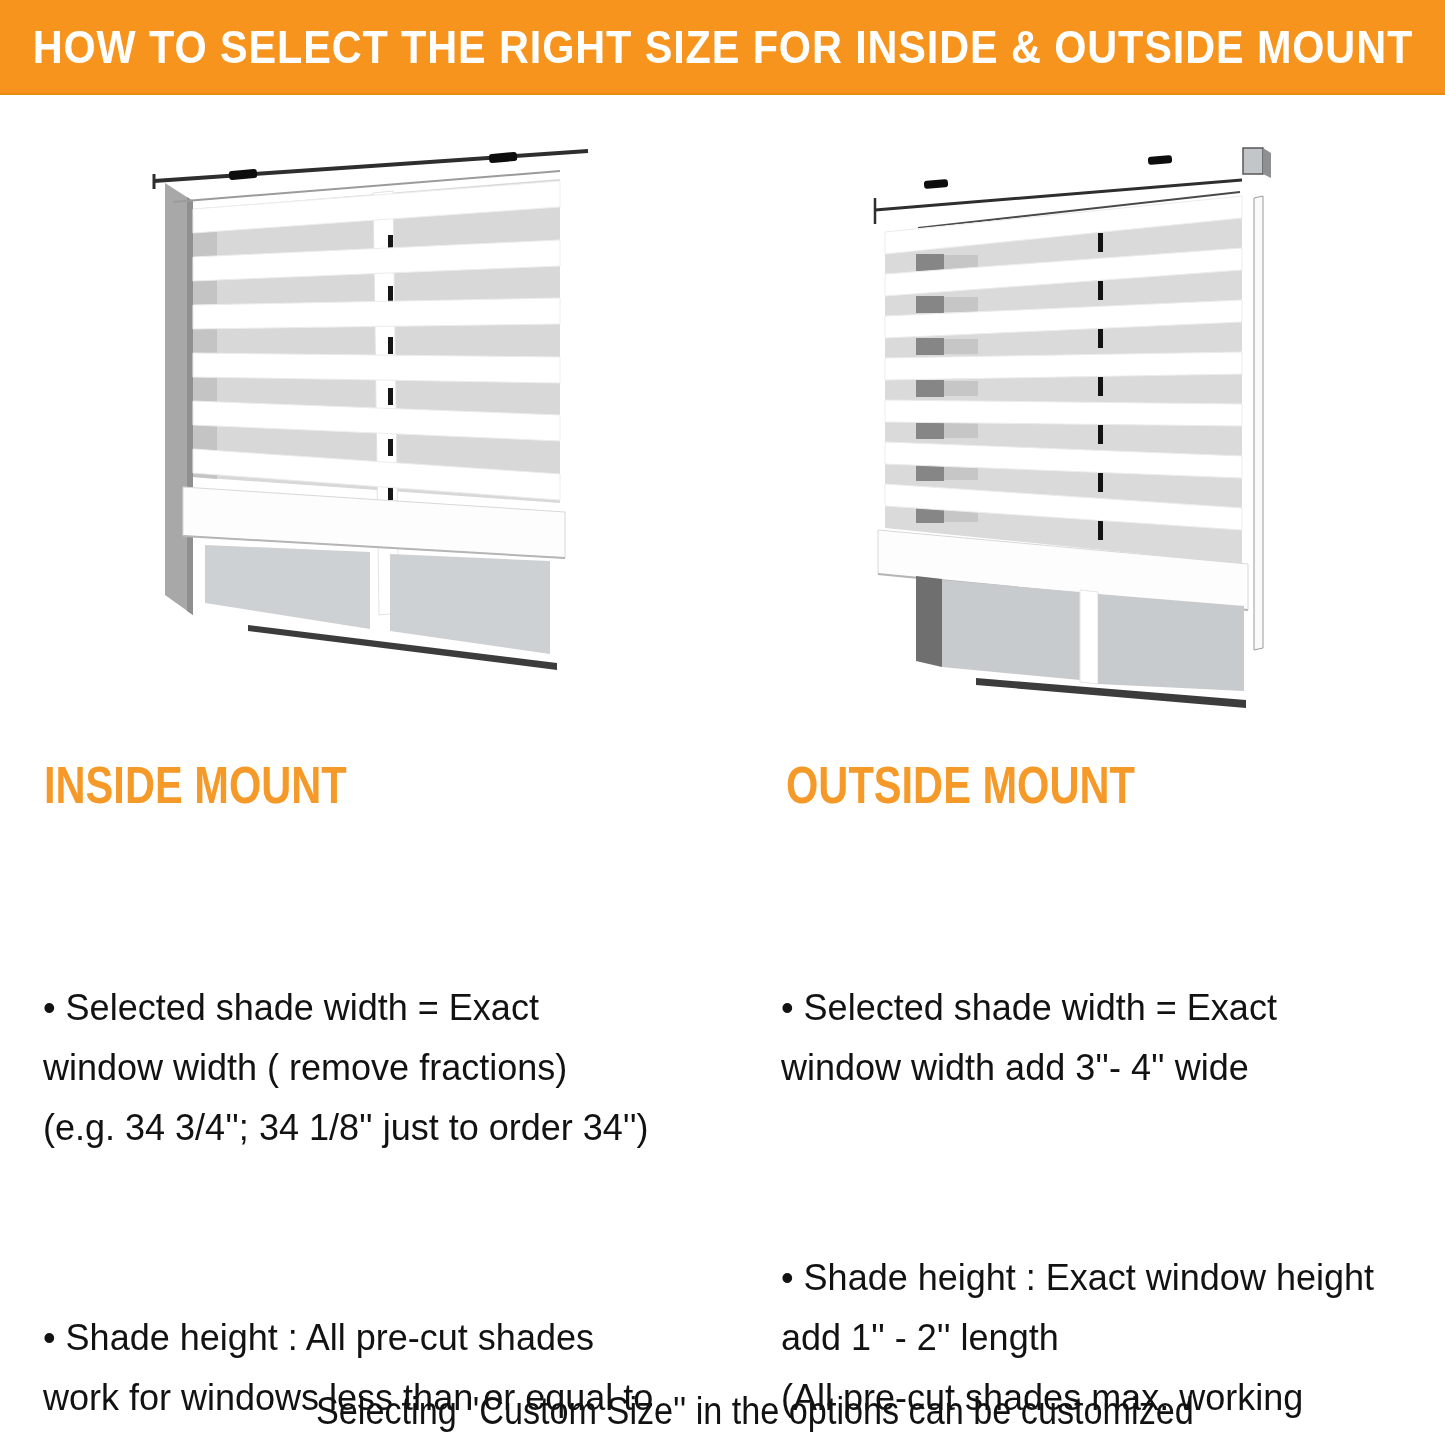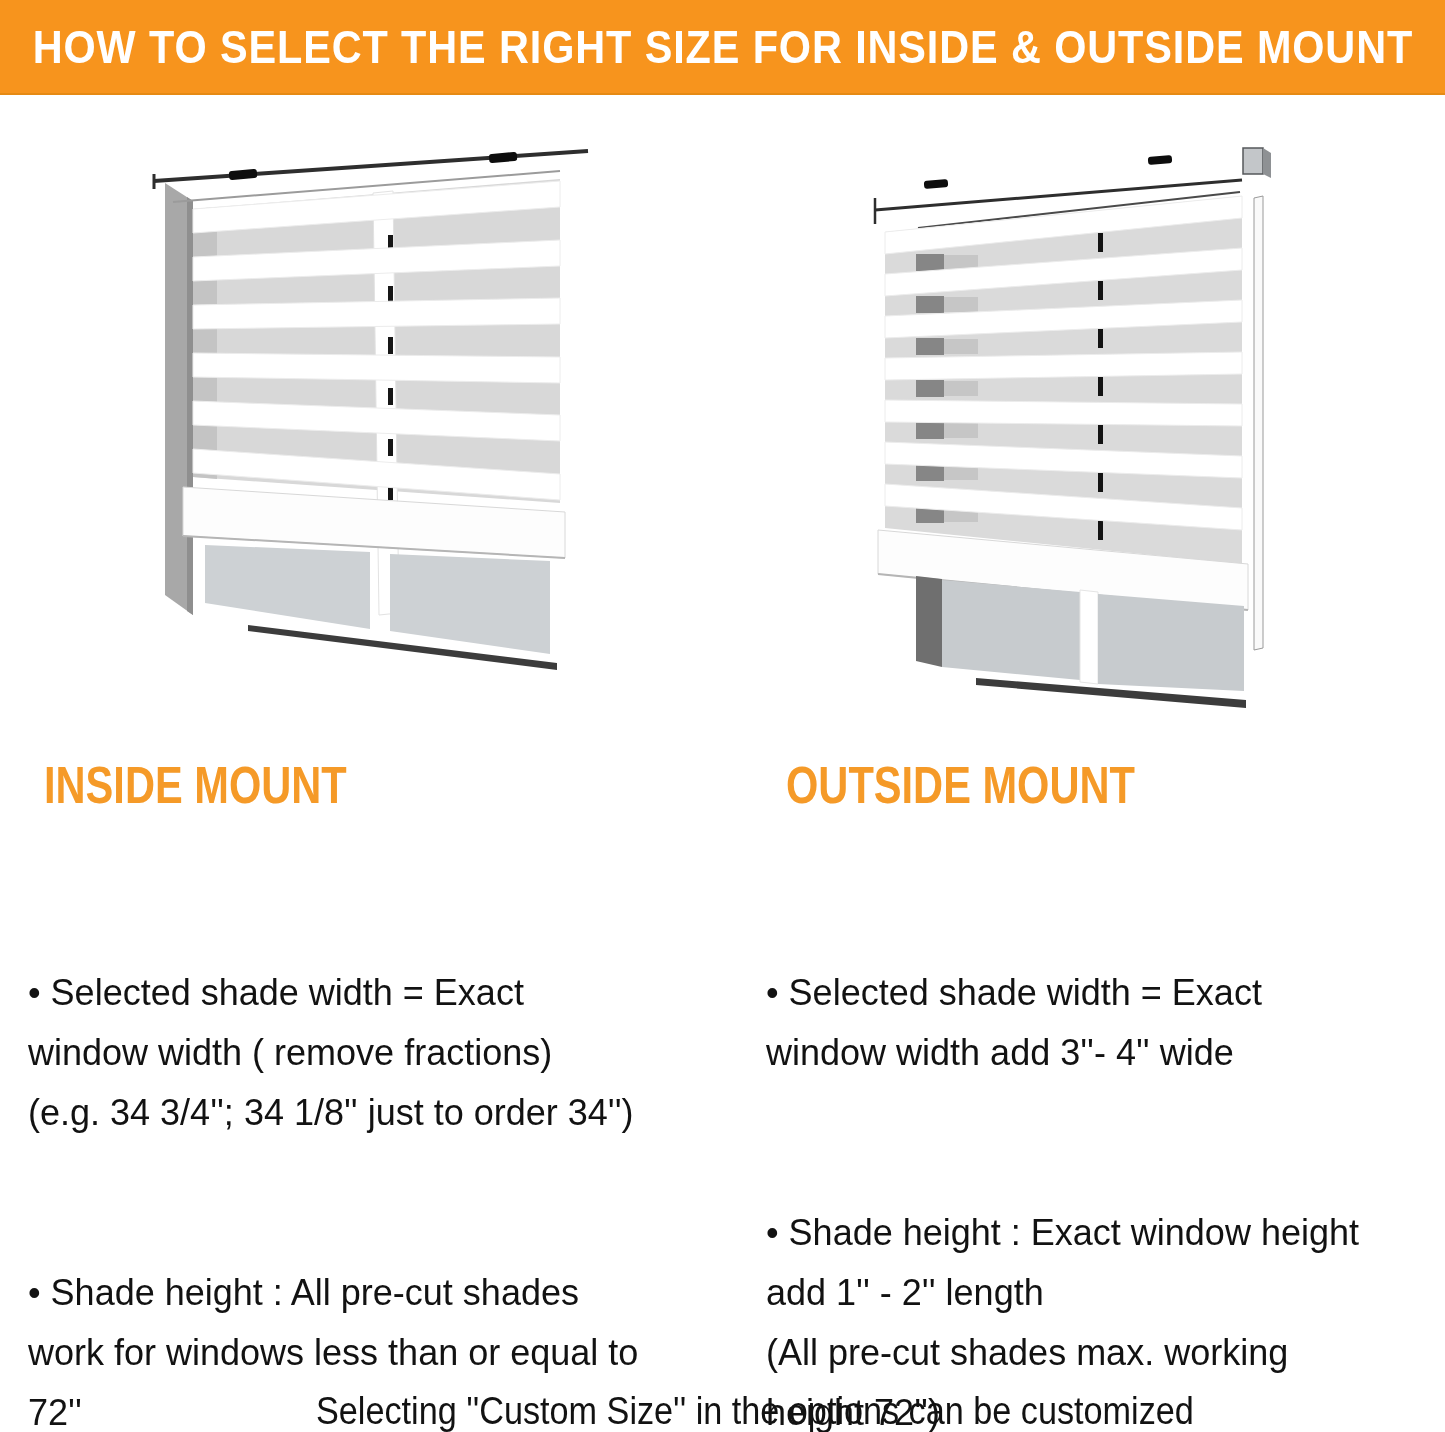--- a/index.html
+++ b/index.html
@@ -27,21 +27,21 @@
     transform:scaleX(0.80); transform-origin:left center; letter-spacing:0px;
   }
   #heading-inside  { left:44px; }
   #heading-outside { left:786px; }
   .col {
     position:absolute; top:843px; font-size:36px; line-height:60px;
     white-space:pre; color:#121212;
   }
   #col-inside  { left:28px;  width:700px; }
   #col-outside { left:766px; width:670px; }
-  .col p { margin:0; }
+  .col p { margin:15px; }
   .footer-note {
     position:absolute; left:316px; top:1390px; font-size:38px; line-height:42px;
     white-space:nowrap; transform:scaleX(0.90); transform-origin:left center;
     color:#121212;
   }
   svg { display:block; width:100%; height:100%; }
 </style>
 </head>
 <body>
 

